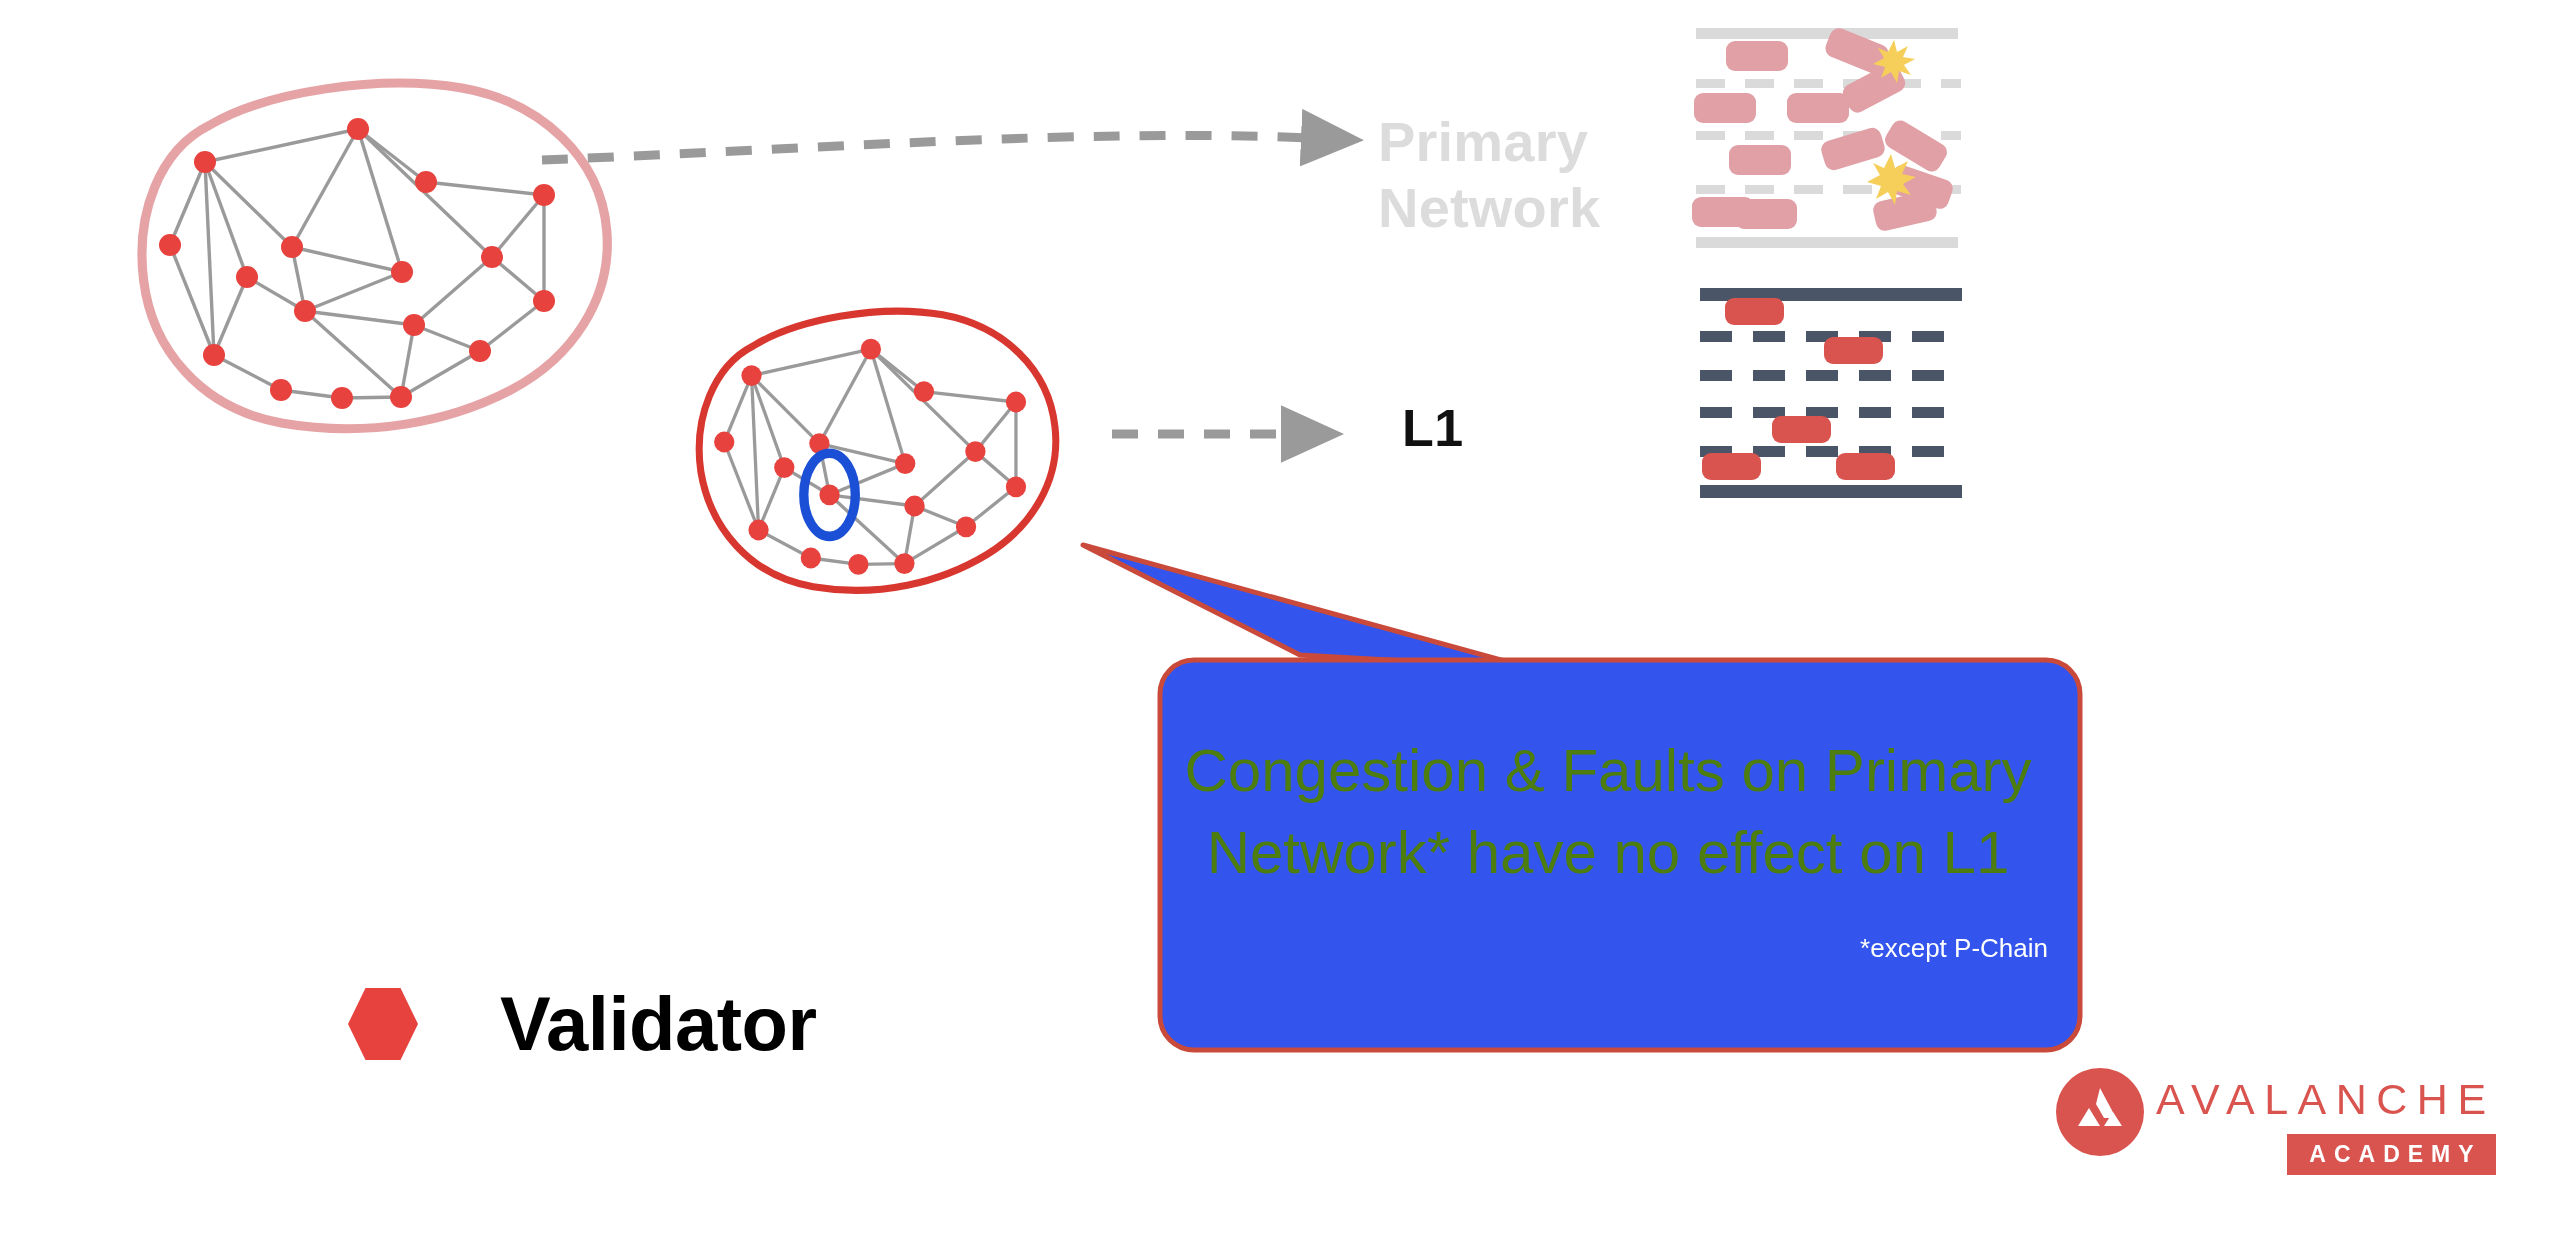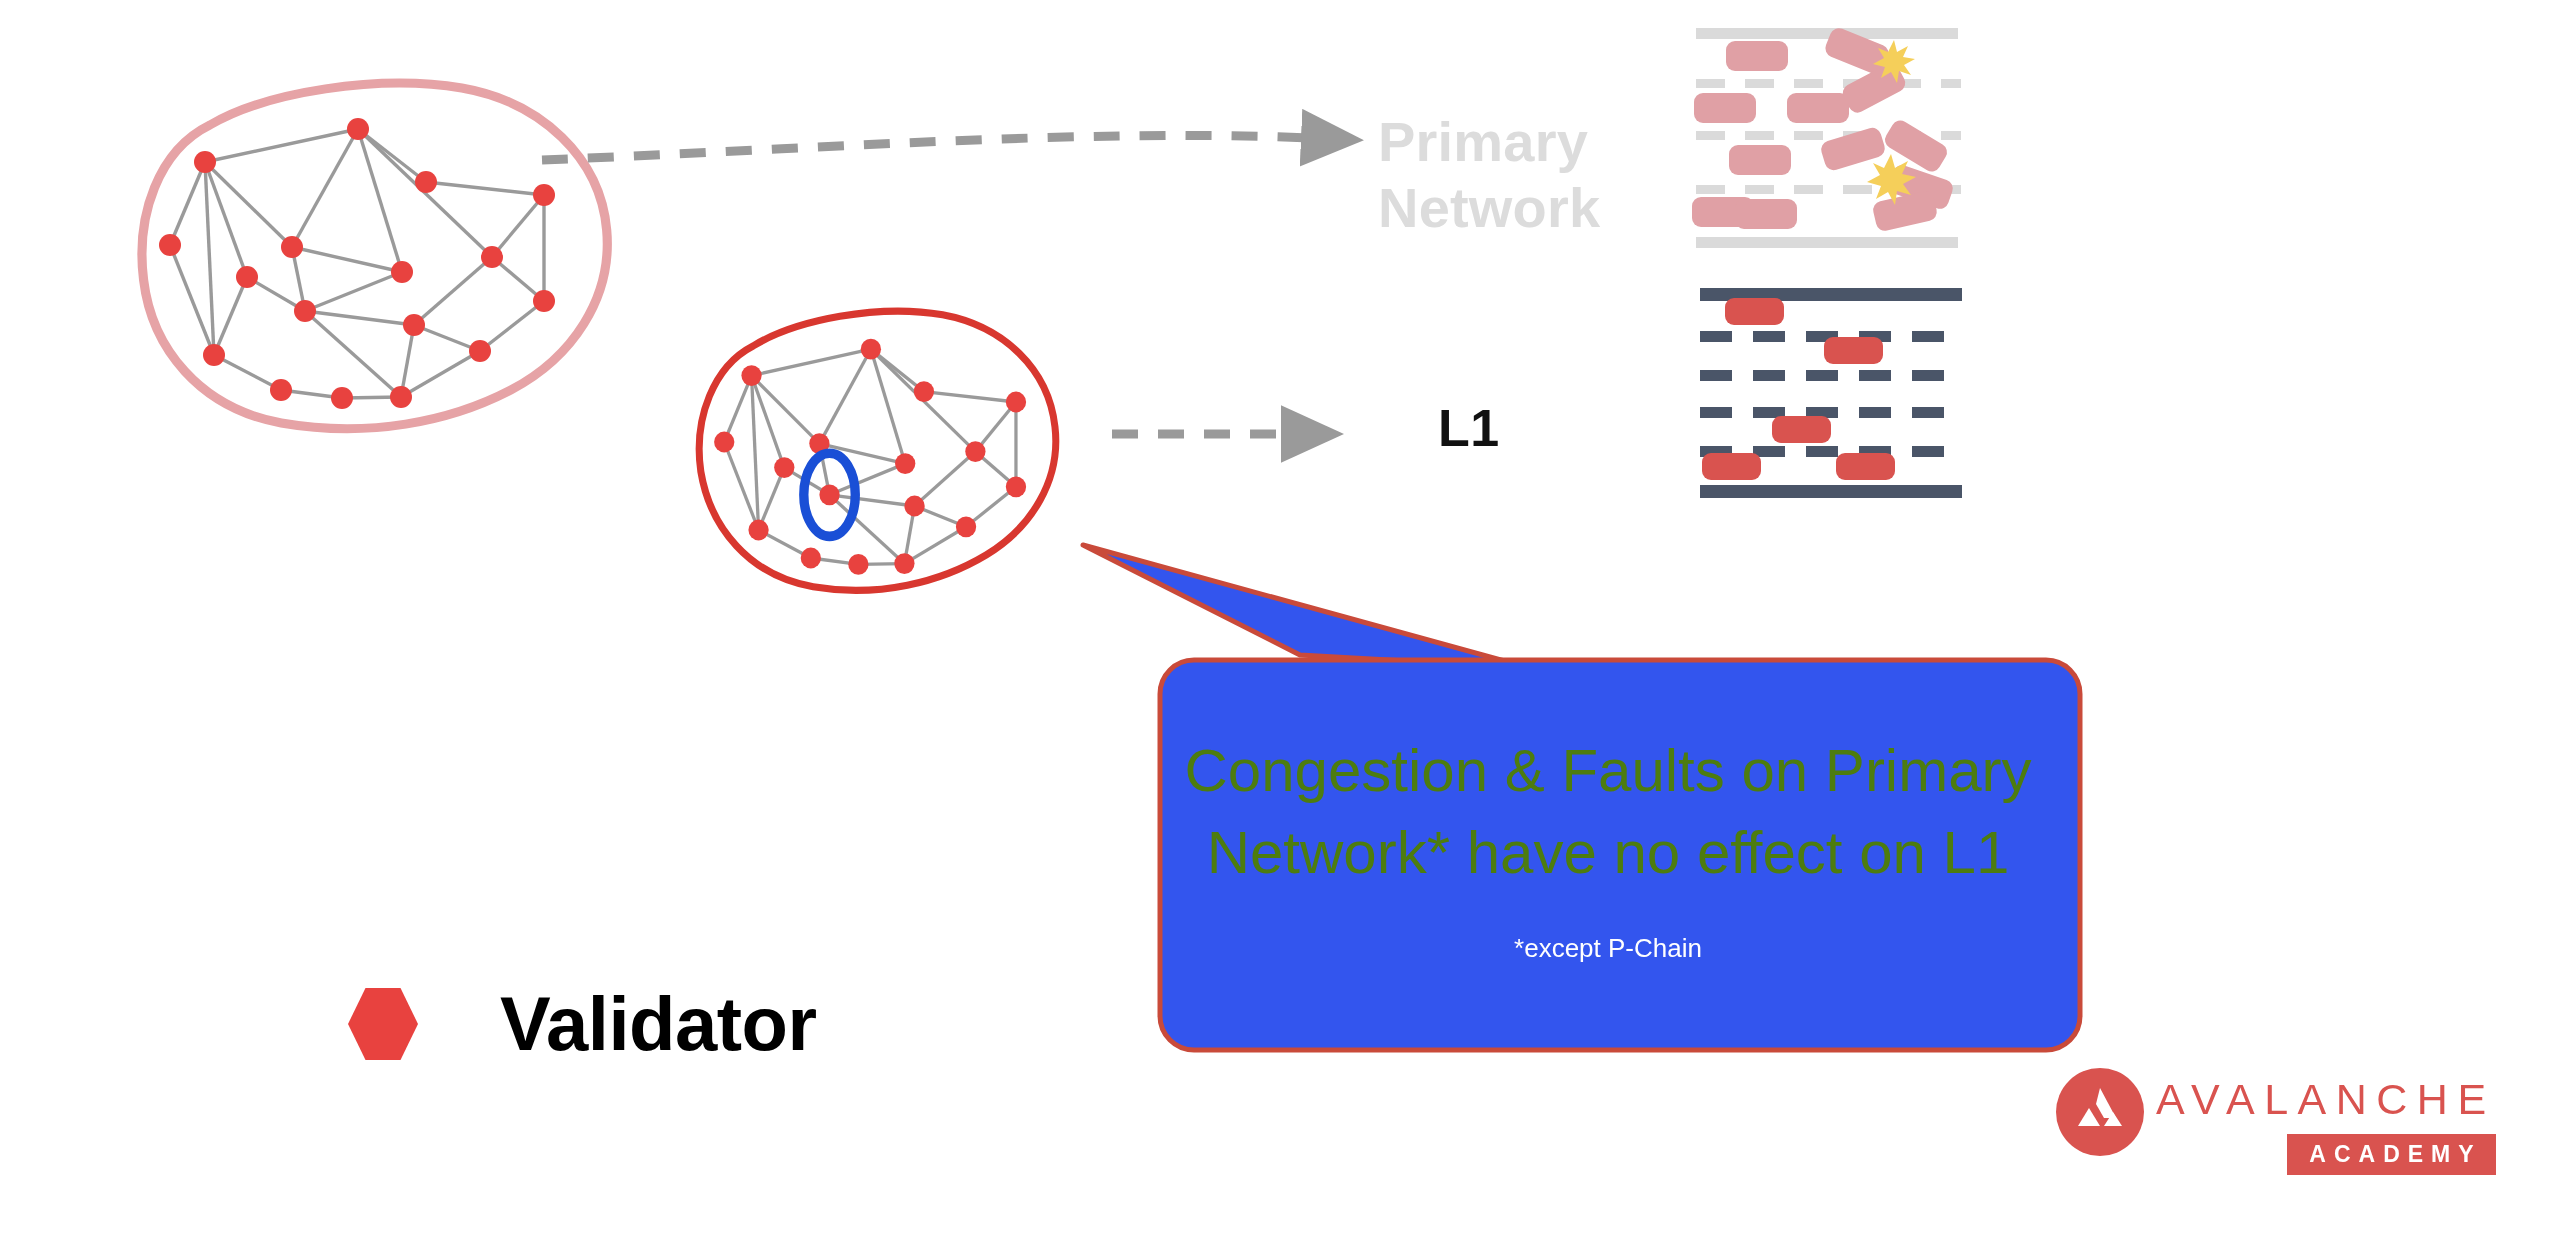--- a/index.html
+++ b/index.html
@@ -40,21 +40,21 @@
     font-size: 56px;
     font-weight: bold;
     line-height: 1.18;
     color: #dcdcdc;
     letter-spacing: 0.2px;
     white-space: pre-line;
     margin-top: 47px;
   }
   .label-l1 {
     position: absolute;
-    left: 1438px;
+    left: 1402px;
     top: 398px;
     font-size: 52px;
     font-weight: bold;
     color: #111111;
     letter-spacing: 0.5px;
   }
   .legend {
     position: absolute;
     left: 348px;
     top: 980px;
@@ -80,20 +80,21 @@
   .bubble-main {
     font-size: 60px;
     line-height: 1.36;
     color: #4d7c0f;
     white-space: pre-line;
   }
   .bubble-note {
     margin-top: 40px;
     font-size: 26px;
     color: #ffffff;
+    text-align: right;
   }
   .logo {
     position: absolute;
     left: 2056px;
     top: 1068px;
     display: flex;
     align-items: flex-start;
     gap: 12px;
   }
   .logo-mark {

